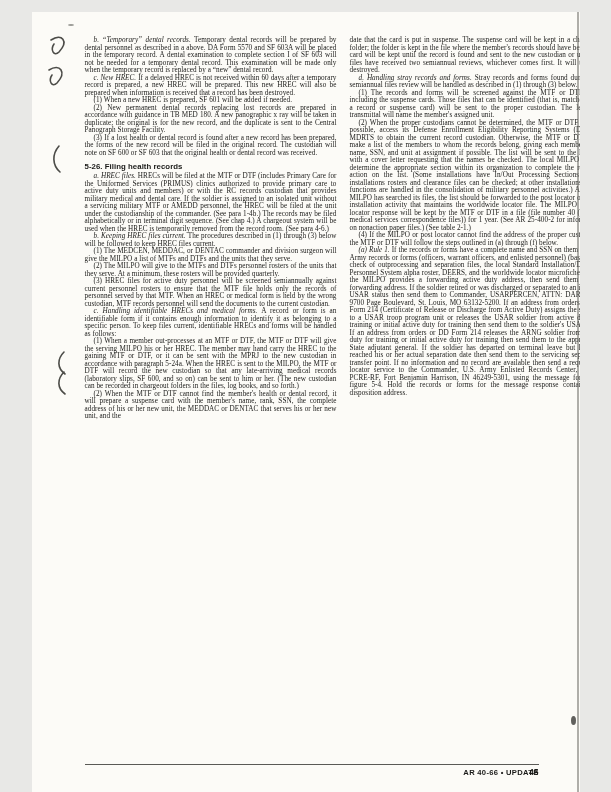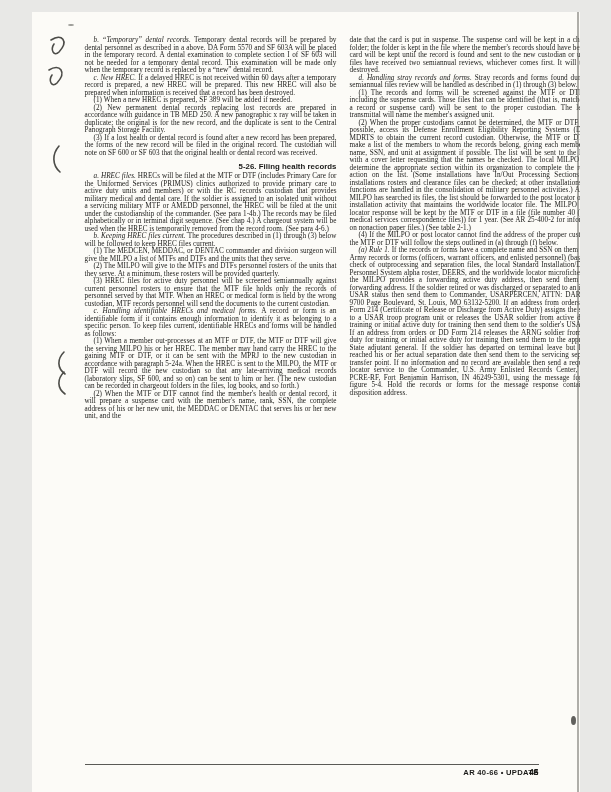--- a/index.html
+++ b/index.html
@@ -16,21 +16,21 @@
     width:252px;flex:0 0 252px;
     font-size:7.2px;line-height:7.5px;
     text-align:justify;
     letter-spacing:0.05px;
   }
   .para{text-indent:9px;margin:0;}
   .para.continuation{text-indent:0;}
   .para.heading{
     font-family:"Liberation Sans", sans-serif;
     font-weight:bold;font-size:7.8px;line-height:9px;
-    text-indent:0;text-align:right;margin:5px 0 2px 0;
+    text-indent:0;text-align:left;margin:5px 0 2px 0;
   }
   .lead{font-style:italic;}
   .footer{
     position:absolute;left:53px;right:41px;bottom:24px;height:12px;
     border-top:1px solid #5a5a56;padding-top:3px;
     font-family:"Liberation Sans", sans-serif;
   }
   .doc-ref{
     position:absolute;left:0;right:0;top:3px;text-align:right;
     font-weight:bold;font-size:7.6px;letter-spacing:0.3px;
@@ -61,22 +61,22 @@
       <path d="M27 134 C 20 142, 20 153, 28 160"></path>
       <path d="M32 340 C 25 347, 25 356, 33 362"></path>
       <path d="M32 360 C 25 367, 25 376, 33 382"></path>
     </g>
   </svg>
 
   <div class="content">
     <div class="col">
         <div class="para body"><span class="lead">b. “Temporary” dental records. </span>Temporary dental records will be prepared by dental personnel as described in a above. DA Form 5570 and SF 603A will be placed in the temporary record. A dental examination to complete section I of SF 603 will not be needed for a temporary dental record. This examination will be made only when the temporary record is replaced by a “new” dental record.</div>
         <div class="para body"><span class="lead">c. New HREC. </span>If a delayed HREC is not received within 60 days after a temporary record is prepared, a new HREC will be prepared. This new HREC will also be prepared when information is received that a record has been destroyed.</div>
-        <div class="para body">(1) When a new HREC is prepared, SF 389 will be added if needed.</div>
-        <div class="para body">(2) New permanent dental records replacing lost records are prepared in accordance with guidance in TB MED 250. A new panographic x ray will be taken in duplicate; the original is for the new record, and the duplicate is sent to the Central Panograph Storage Facility.</div>
+        <div class="para body">(1) When a new HREC is prepared, SF 601 will be added if needed.</div>
+        <div class="para body">(2) New permanent dental records replacing lost records are prepared in accordance with guidance in TB MED 180. A new panographic x ray will be taken in duplicate; the original is for the new record, and the duplicate is sent to the Central Panograph Storage Facility.</div>
         <div class="para body">(3) If a lost health or dental record is found after a new record has been prepared, the forms of the new record will be filed in the original record. The custodian will note on SF 600 or SF 603 that the original health or dental record was received.</div>
         <div class="para heading">5-26. Filing health records</div>
         <div class="para body"><span class="lead">a. HREC files. </span>HRECs will be filed at the MTF or DTF (includes Primary Care for the Uniformed Services (PRIMUS) clinics authorized to provide primary care to active duty units and members) or with the RC records custodian that provides military medical and dental care. If the soldier is assigned to an isolated unit without a servicing military MTF or AMEDD personnel, the HREC will be filed at the unit under the custodianship of the commander. (See para 1-4b.) The records may be filed alphabetically or in terminal digit sequence. (See chap 4.) A chargeout system will be used when the HREC is temporarily removed from the record room. (See para 4-6.)</div>
         <div class="para body"><span class="lead">b. Keeping HREC files current. </span>The procedures described in (1) through (3) below will be followed to keep HREC files current.</div>
         <div class="para body">(1) The MEDCEN, MEDDAC, or DENTAC commander and division surgeon will give the MILPO a list of MTFs and DTFs and the units that they serve.</div>
         <div class="para body">(2) The MILPO will give to the MTFs and DTFs personnel rosters of the units that they serve. At a minimum, these rosters will be provided quarterly.</div>
         <div class="para body">(3) HREC files for active duty personnel will be screened semiannually against current personnel rosters to ensure that the MTF file holds only the records of personnel served by that MTF. When an HREC or medical form is held by the wrong custodian, MTF records personnel will send the documents to the current custodian.</div>
         <div class="para body"><span class="lead">c. Handling identifiable HRECs and medical forms. </span>A record or form is an identifiable form if it contains enough information to identify it as belonging to a specific person. To keep files current, identifiable HRECs and forms will be handled as follows:</div>
         <div class="para body">(1) When a member out-processes at an MTF or DTF, the MTF or DTF will give the serving MILPO his or her HREC. The member may hand carry the HREC to the gaining MTF or DTF, or it can be sent with the MPRJ to the new custodian in accordance with paragraph 5-24a. When the HREC is sent to the MILPO, the MTF or DTF will record the new custodian so that any late-arriving medical records (laboratory slips, SF 600, and so on) can be sent to him or her. (The new custodian can be recorded in chargeout folders in the files, log books, and so forth.)</div>
         <div class="para body">(2) When the MTF or DTF cannot find the member's health or dental record, it will prepare a suspense card with the member's name, rank, SSN, the complete address of his or her new unit, the MEDDAC or DENTAC that serves his or her new unit, and the</div>

